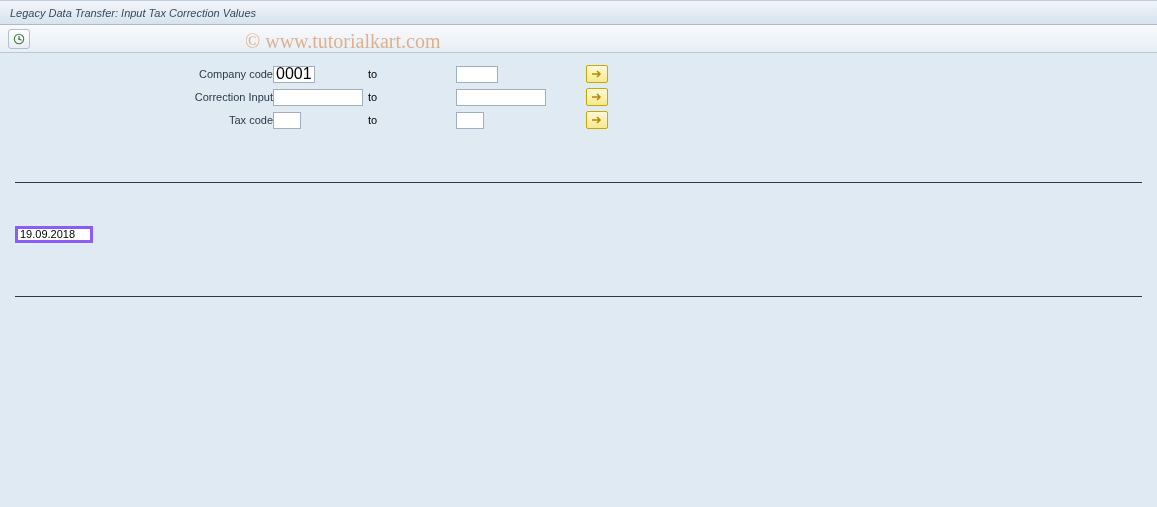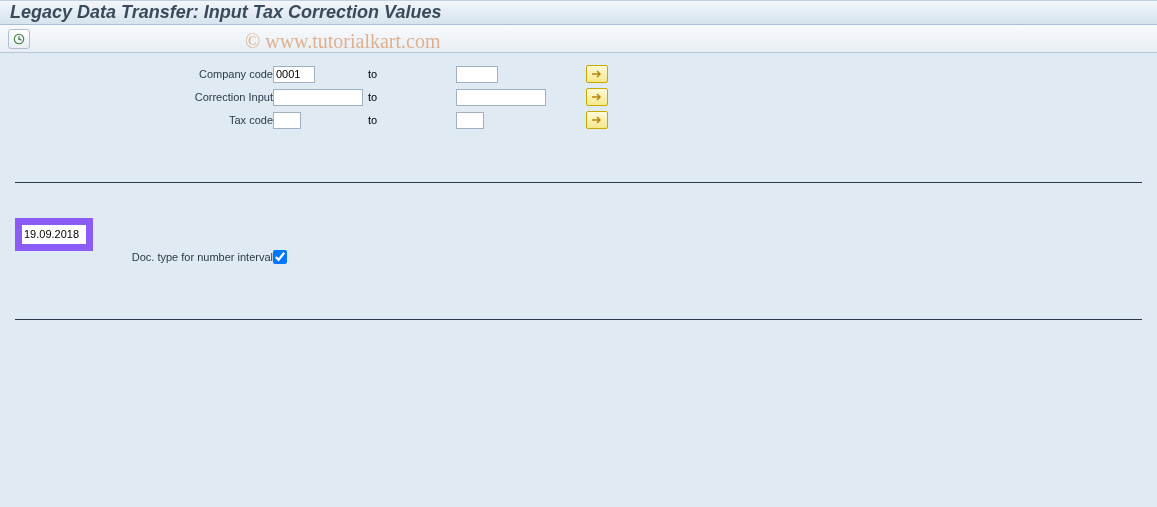--- a/index.html
+++ b/index.html
@@ -19,23 +19,23 @@
     .title-bar {
       background: linear-gradient(to bottom, #f2f6fa 0%, #d6e3ee 100%);
       border-top: 1px solid #c0d0e0;
       border-bottom: 1px solid #aabccf;
       height: 25px;
       padding: 4px 10px;
       display: flex;
       align-items: center;
     }
     .title-bar-text {
-      font-weight: bold;
+      font-weight: normal;
       font-style: italic;
-      font-size: 18px;
+      font-size: 11px;
       color: #3a4a5a;
     }
     .toolbar {
       background: linear-gradient(to bottom, #f8fafc 0%, #e8eef4 100%);
       border-bottom: 1px solid #b8c8d8;
       height: 28px;
       padding: 3px 8px;
       display: flex;
       align-items: center;
     }
@@ -68,21 +68,21 @@
       width: 258px;
       color: #2a3a4a;
       font-size: 11px;
       text-align: right;
     }
     .input-small {
       width: 42px;
       height: 17px;
       border: 1px solid #a0b0c0;
       background: #ffffff;
-      font-size: 11px;
+      font-size: 16px;
       padding: 0 2px;
       text-align: left;
       font-family: Arial, sans-serif;
     }
     .input-medium {
       width: 90px;
       height: 17px;
       border: 1px solid #a0b0c0;
       background: #ffffff;
       font-size: 11px;
@@ -93,22 +93,22 @@
       width: 28px;
       height: 17px;
       border: 1px solid #a0b0c0;
       background: #ffffff;
       font-size: 11px;
       padding: 0 2px;
       font-family: Arial, sans-serif;
     }
     .input-date {
       width: 78px;
-      height: 33px;
-      border: 7px solid #8b5cf6;
+      height: 17px;
+      border: 3px solid #8b5cf6;
       background: #ffffff;
       font-size: 11px;
       padding: 0 2px;
       font-family: Arial, sans-serif;
     }
     .multi-select-btn {
       width: 22px;
       height: 18px;
       background: linear-gradient(to bottom, #fef9d9 0%, #f7e88a 100%);
       border: 1px solid #c9a800;
@@ -241,22 +241,18 @@
   <div class="spacer-large"></div>
 
   <hr class="hr-divider">
 
   <div class="spacer-medium"></div>
 
   <div class="form-row">
     <input type="text" class="input-date" value="19.09.2018" style="">
   </div>
 
-  <div class="form-row">
-    <span class="form-label">Doc. type for number interval</span>
-    <input type="checkbox" class="checkbox-input" checked="" style="">
-  </div>
 
   <div class="spacer-large"></div>
 
   <hr class="hr-divider">
 
 </div>
 
 </body></html>

